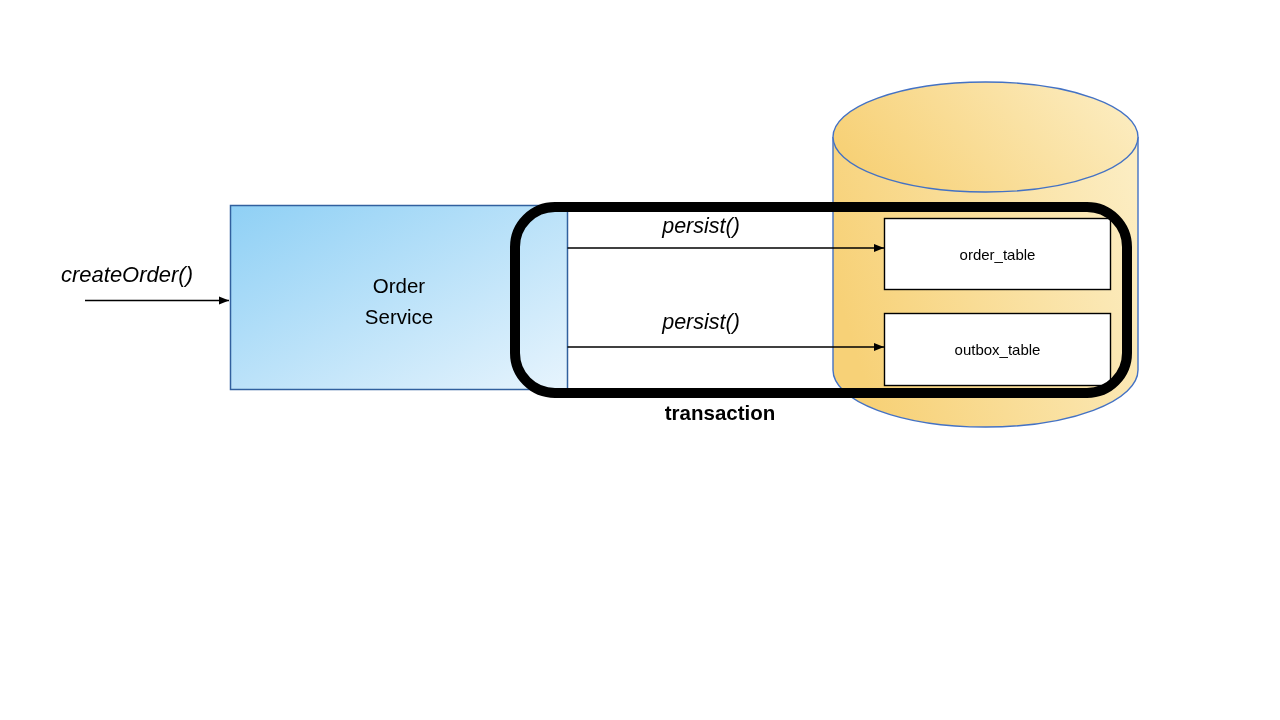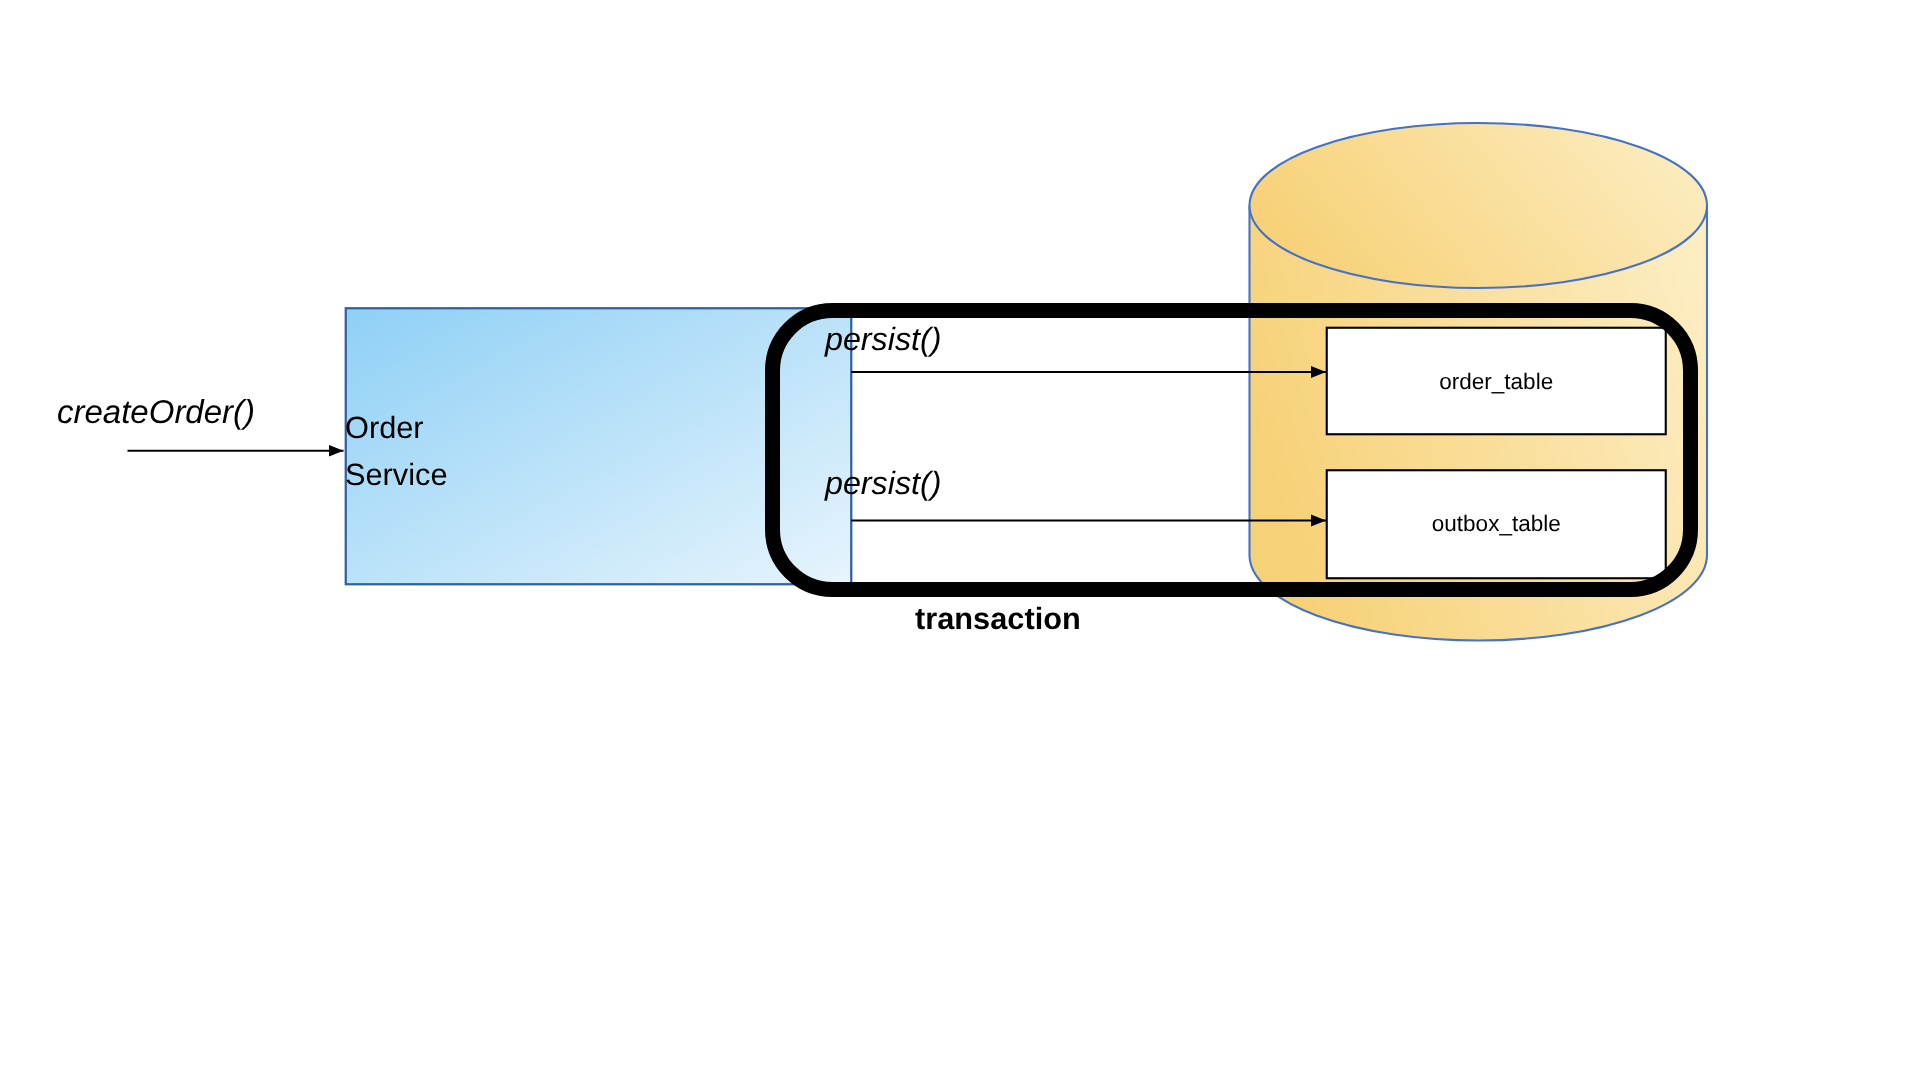--- a/index.html
+++ b/index.html
@@ -16,20 +16,21 @@
     font-family: "Liberation Sans", sans-serif;
   }
   .canvas svg {
     position: absolute;
     left: 0;
     top: 0;
   }
   .label {
     position: absolute;
     color: #000000;
+    text-align: center;
   }
   .caller-label {
     left: 38px;
     top: 262px;
     width: 178px;
     font-size: 22px;
     font-style: italic;
   }
   .service-label {
     left: 230px;

